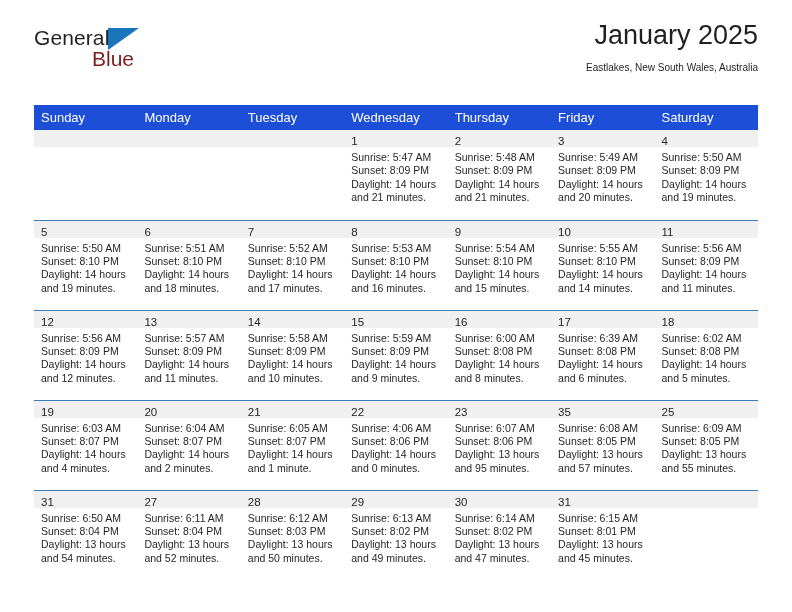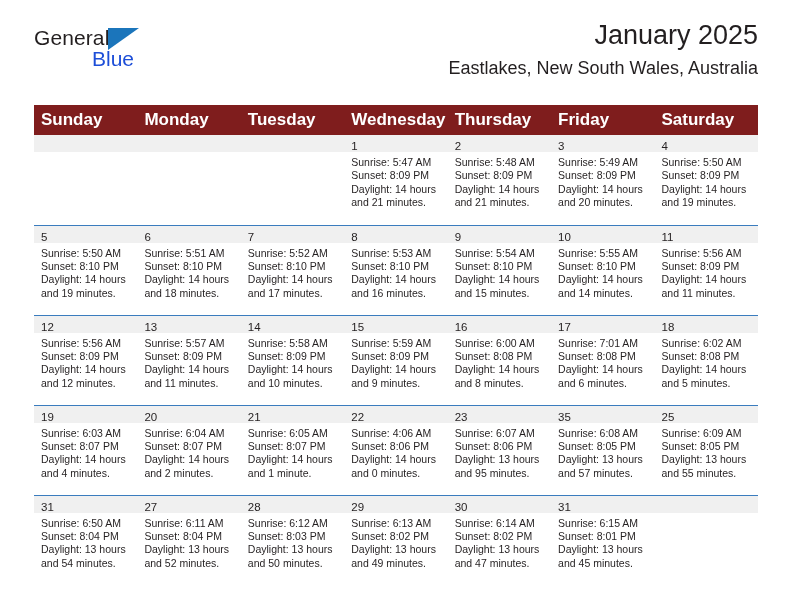--- a/index.html
+++ b/index.html
@@ -46,21 +46,21 @@
     font-size: 21px;
     letter-spacing: 0.1px;
     color: #231f20;
     font-family: "Liberation Sans", sans-serif;
   }
   .logo-blue {
     position: absolute;
     left: 58px;
     top: 21px;
     font-size: 21px;
-    color: #1d4ed8;
+    color: #7f1d1d;
     font-family: "Liberation Sans", sans-serif;
   }
   .logo-triangle {
     position: absolute;
     left: 74px;
     top: 2px;
     width: 0;
     height: 0;
     border-left: 31px solid #1b75bb;
     border-bottom: 22px solid transparent;
@@ -72,41 +72,41 @@
     top: 0;
     text-align: right;
   }
   .cal-title {
     font-size: 27px;
     color: #231f20;
     line-height: 34px;
     white-space: nowrap;
   }
   .cal-subtitle {
-    font-size: 18px;
+    font-size: 10px;
     color: #231f20;
     line-height: 22px;
     margin-top: 5px;
     white-space: nowrap;
   }
 
   
   .calendar {
     position: absolute;
     left: 34px;
     top: 105px;
     width: 724px;
     border-collapse: collapse;
     table-layout: fixed;
   }
   .calendar th {
-    background: #7f1d1d;
+    background: #1d4ed8;
     color: #ffffff;
-    font-size: 17px;
-    font-weight: bold;
+    font-size: 13px;
+    font-weight: normal;
     text-align: left;
     padding: 5px 0 5px 7px;
     height: 18px;
     box-sizing: border-box;
   }
   .calendar td {
     vertical-align: top;
     padding: 0;
     border-top: 1px solid #3a7cbe;
     height: 90px;
@@ -331,21 +331,21 @@
             <div class="cell-body">
               <div class="cell-line">Sunrise: 6:00 AM</div>
               <div class="cell-line">Sunset: 8:08 PM</div>
               <div class="cell-line">Daylight: 14 hours</div>
               <div class="cell-line">and 8 minutes.</div>
             </div>
           </td>
           <td>
             <div class="daynum-strip"><span class="daynum">17</span></div>
             <div class="cell-body">
-              <div class="cell-line">Sunrise: 7:01 AM</div>
+              <div class="cell-line">Sunrise: 6:39 AM</div>
               <div class="cell-line">Sunset: 8:08 PM</div>
               <div class="cell-line">Daylight: 14 hours</div>
               <div class="cell-line">and 6 minutes.</div>
             </div>
           </td>
           <td>
             <div class="daynum-strip"><span class="daynum">18</span></div>
             <div class="cell-body">
               <div class="cell-line">Sunrise: 6:02 AM</div>
               <div class="cell-line">Sunset: 8:08 PM</div>

